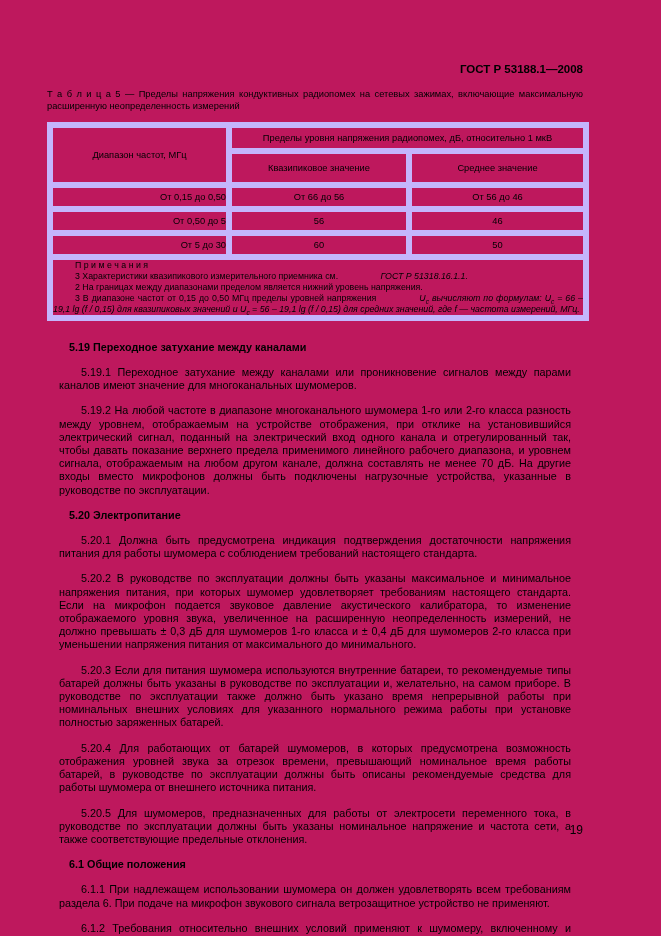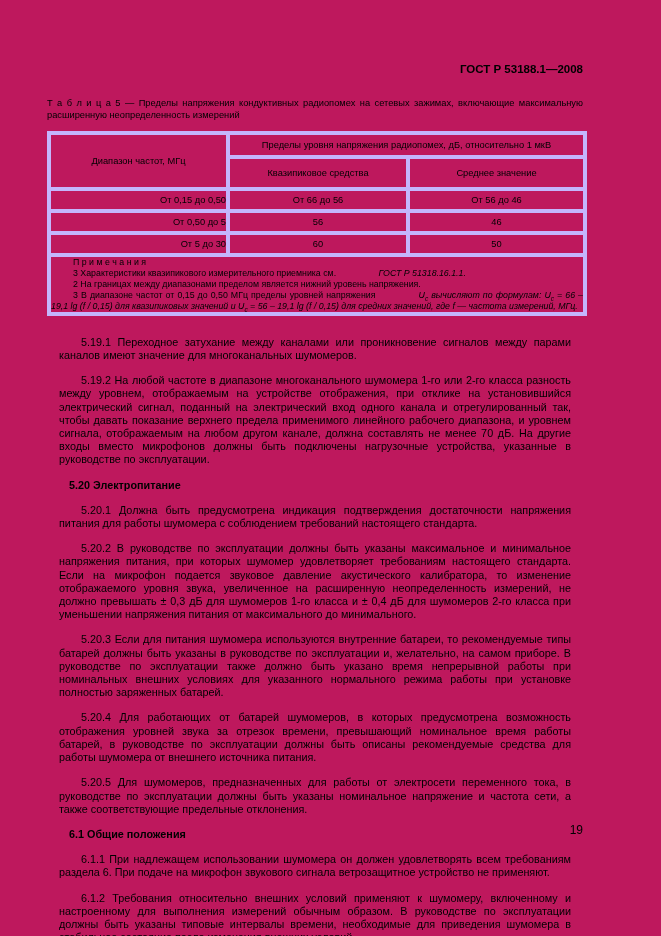--- a/index.html
+++ b/index.html
@@ -14,35 +14,35 @@
 
   .doc-number {
     margin-top: 62px;
     text-align: right;
     font-weight: bold;
     font-size: 11.5px;
     line-height: 14px;
   }
 
   .caption {
-    margin-top: 21px;
+    margin-top: 12px;
     font-size: 9.3px;
     line-height: 12.4px;
     text-align: justify;
   }
 
   table.t5 {
     margin-top: 9px;
     width: 536px;
     border-collapse: collapse;
     table-layout: fixed;
     font-size: 9.3px;
   }
   table.t5 td {
-    border: 4px solid #c4b5fd;
+    border: 6px solid #c4b5fd;
     padding: 0;
     text-align: center;
     vertical-align: middle;
   }
   td.group-hdr { height: 20px; }
   td.sub-hdr   { height: 28px; }
   td.thick-bottom { border-bottom: 2.2px solid #000; }
   tr.data-row td { height: 18px; }
   tr.data-row td.c1 { text-align: right; padding-left: 18px; }
 
@@ -92,21 +92,21 @@
         <col style="width:179px">
         <col style="width:180px">
         <col style="width:177px">
       </colgroup>
       <tbody>
         <tr>
           <td rowspan="2" class="thick-bottom">Диапазон частот, МГц</td>
           <td colspan="2" class="group-hdr">Пределы уровня напряжения радиопомех, дБ, относительно 1 мкВ</td>
         </tr>
         <tr>
-          <td class="sub-hdr thick-bottom">Квазипиковое средства</td>
+          <td class="sub-hdr thick-bottom">Квазипиковое значение</td>
           <td class="sub-hdr thick-bottom">Среднее значение</td>
         </tr>
         <tr class="data-row">
           <td class="c1">От 0,15 до 0,50</td>
           <td>От 66 до 56</td>
           <td>От 56 до 46</td>
         </tr>
         <tr class="data-row">
           <td class="c1">От 0,50 до 5</td>
           <td>56</td>
@@ -122,20 +122,21 @@
             <div class="note">П р и м е ч а н и я</div>
             <div class="note"><span>3 Характеристики квазипикового измерительного приемника см. </span><i class="frm">ГОСТ Р 51318.16.1.1.</i></div>
             <div class="note">2 На границах между диапазонами пределом является нижний уровень напряжения.</div>
             <div class="note"><span>3 В диапазоне частот от 0,15 до 0,50 МГц пределы уровней напряжения </span><i class="frm"><span>U</span><sub>c</sub><span> вычисляют по формулам: </span><span>U</span><sub>c</sub><span> = 66 – 19,1 lg (f / 0,15) для квазипиковых значений и </span><span>U</span><sub>c</sub><span> = 56 – 19,1 lg (f / 0,15) для средних значений, где </span><span>f — частота измерений, МГц.</span></i></div>
           </td>
         </tr>
       </tbody>
     </table>
 
     <div class="body">
+      <div class="sub-head">5.19 Переходное затухание между каналами</div>
       <p>5.19.1 Переходное затухание между каналами или проникновение сигналов между парами каналов имеют значение для многоканальных шумомеров.</p>
       <p>5.19.2 На любой частоте в диапазоне многоканального шумомера 1-го или 2-го класса разность между уровнем, отображаемым на устройстве отображения, при отклике на установившийся электрический сигнал, поданный на электрический вход одного канала и отрегулированный так, чтобы давать показание верхнего предела применимого линейного рабочего диапазона, и уровнем сигнала, отображаемым на любом другом канале, должна составлять не менее 70 дБ. На другие входы вместо микрофонов должны быть подключены нагрузочные устройства, указанные в руководстве по эксплуатации.</p>
       <div class="sub-head">5.20 Электропитание</div>
       <p>5.20.1 Должна быть предусмотрена индикация подтверждения достаточности напряжения питания для работы шумомера с соблюдением требований настоящего стандарта.</p>
       <p>5.20.2 В руководстве по эксплуатации должны быть указаны максимальное и минимальное напряжения питания, при которых шумомер удовлетворяет требованиям настоящего стандарта. Если на микрофон подается звуковое давление акустического калибратора, то изменение отображаемого уровня звука, увеличенное на расширенную неопределенность измерений, не должно превышать ± 0,3 дБ для шумомеров 1-го класса и ± 0,4 дБ для шумомеров 2-го класса при уменьшении напряжения питания от максимального до минимального.</p>
       <p>5.20.3 Если для питания шумомера используются внутренние батареи, то рекомендуемые типы батарей должны быть указаны в руководстве по эксплуатации и, желательно, на самом приборе. В руководстве по эксплуатации также должно быть указано время непрерывной работы при номинальных внешних условиях для указанного нормального режима работы при установке полностью заряженных батарей.</p>
       <p>5.20.4 Для работающих от батарей шумомеров, в которых предусмотрена возможность отображения уровней звука за отрезок времени, превышающий номинальное время работы батарей, в руководстве по эксплуатации должны быть описаны рекомендуемые средства для работы шумомера от внешнего источника питания.</p>
       <p>5.20.5 Для шумомеров, предназначенных для работы от электросети переменного тока, в руководстве по эксплуатации должны быть указаны номинальное напряжение и частота сети, а также соответствующие предельные отклонения.</p>
       <div class="sub-head">6.1 Общие положения</div>
       <p>6.1.1 При надлежащем использовании шумомера он должен удовлетворять всем требованиям раздела 6. При подаче на микрофон звукового сигнала ветрозащитное устройство не применяют.</p>

